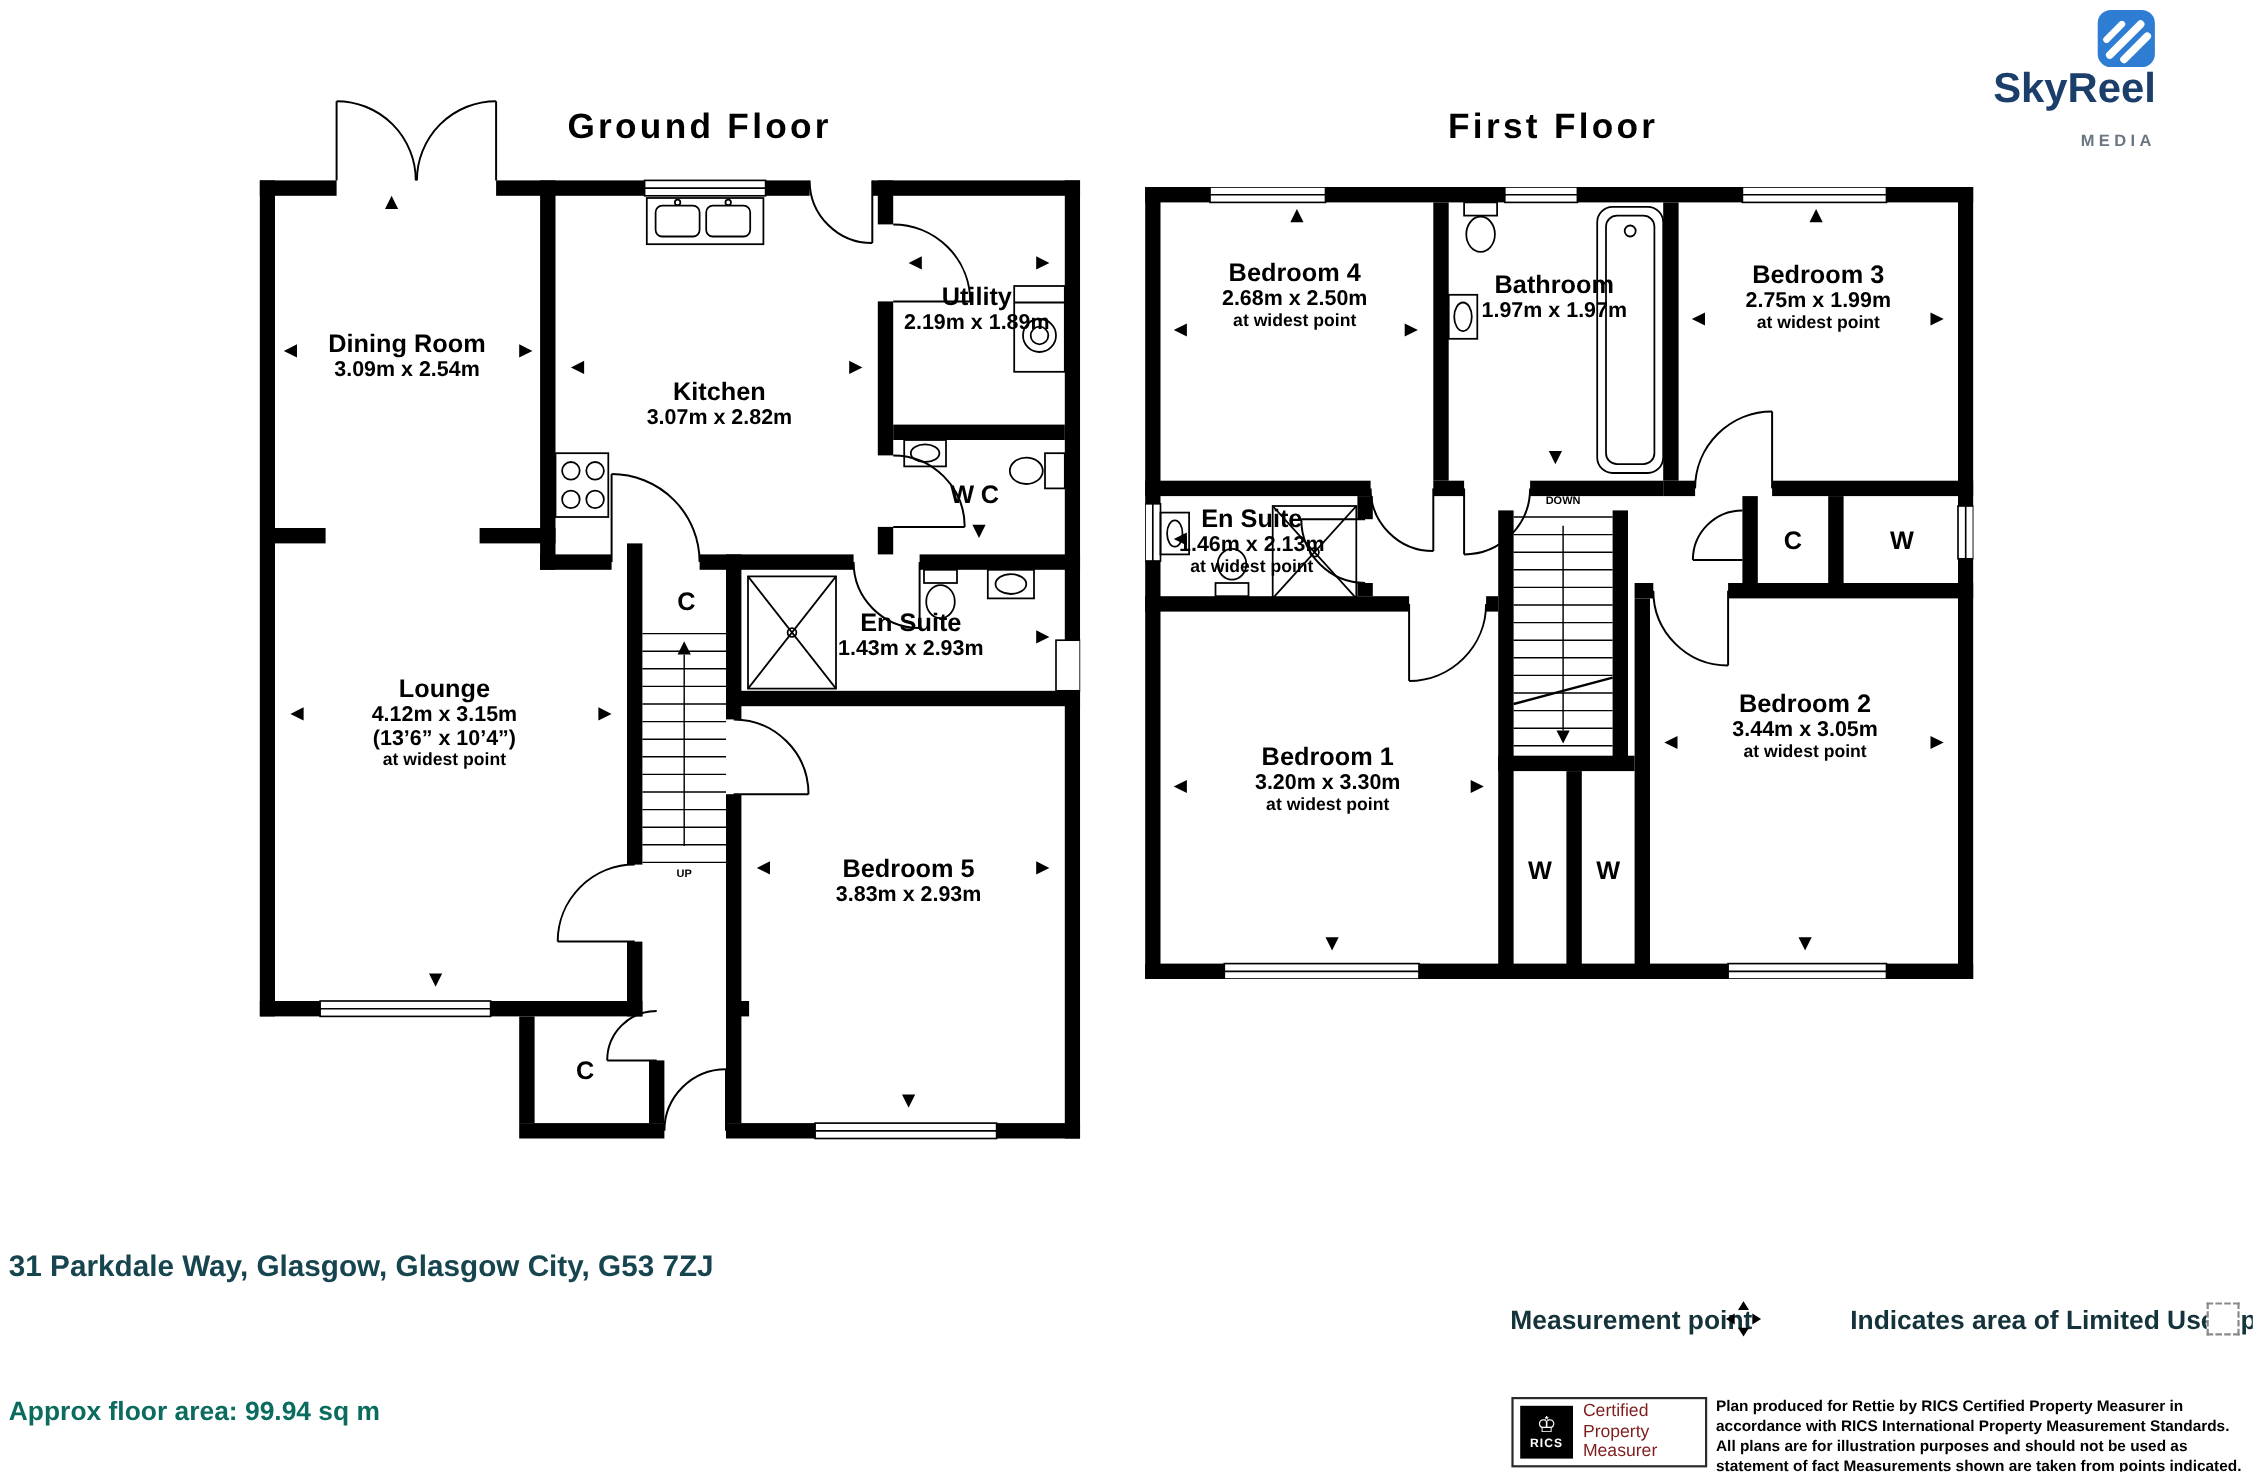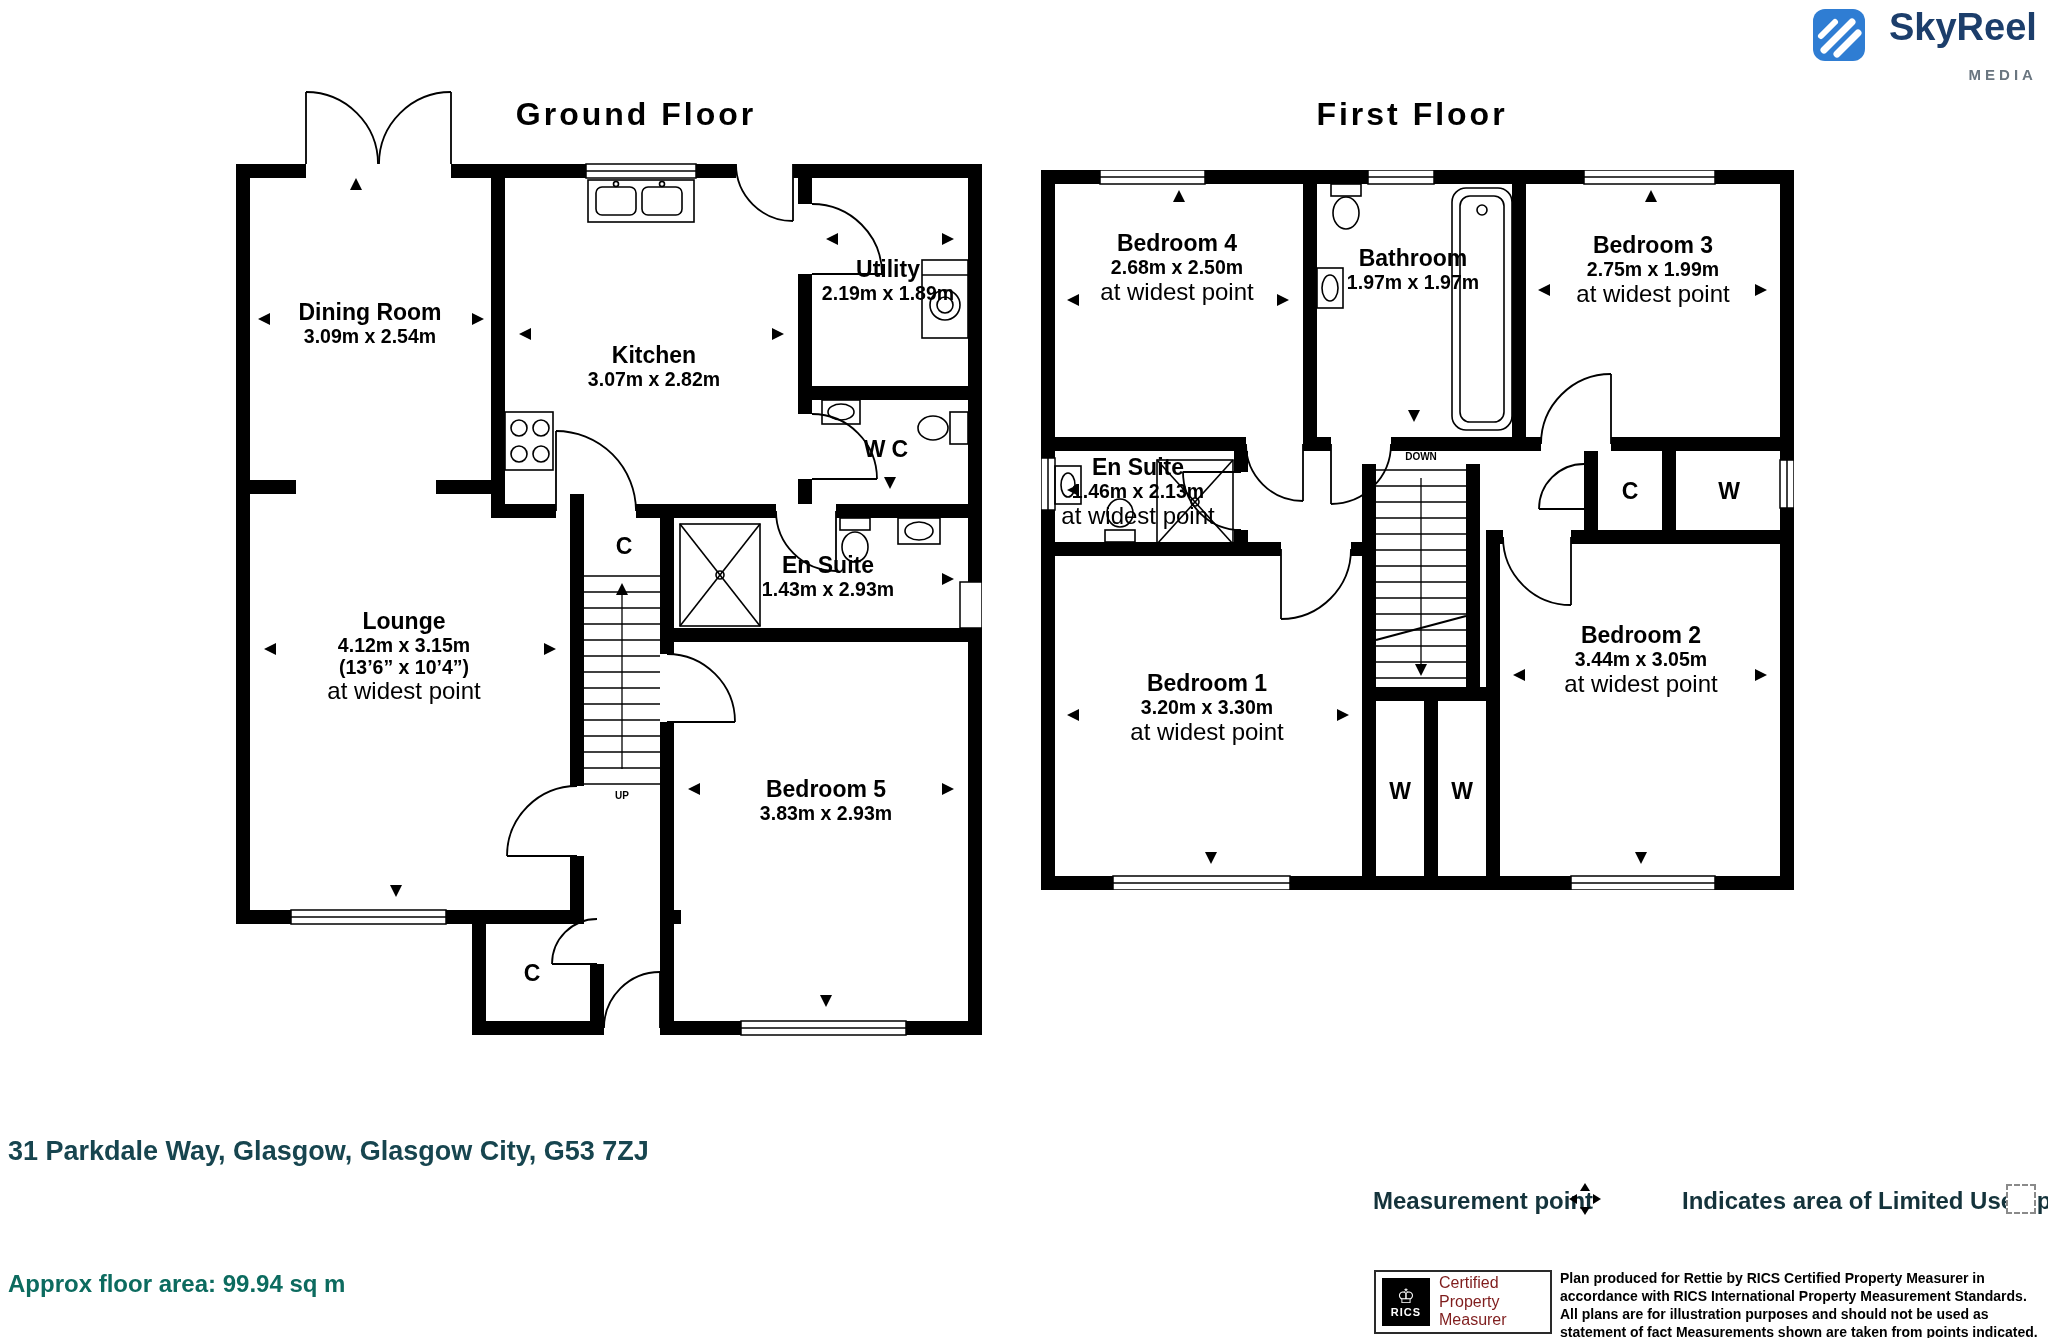--- a/index.html
+++ b/index.html
@@ -13,28 +13,28 @@
     font-size:32px; font-weight:bold; letter-spacing:3px; color:#000; white-space:nowrap;
   }
   .floor{ position:absolute; }
   .floor svg{ position:absolute; left:0; top:0; }
   .room-label{
     position:absolute; transform:translate(-50%,-50%);
     text-align:center; white-space:nowrap; line-height:1.12; z-index:5;
   }
   .room-name{ font-size:23px; font-weight:bold; }
   .room-dims{ font-size:19.5px; font-weight:bold; }
-  .room-note{ font-size:24px; font-weight:normal; }
+  .room-note{ font-size:16px; font-weight:bold; }
   .spread .room-name{ letter-spacing:6px; padding-left:6px; }
   .stair-label{
     position:absolute; transform:translate(-50%,-50%);
     font-size:10px; font-weight:bold; z-index:5;
   }
   
-  .logo{ position:absolute; left:1812px; top:8px; display:flex; gap:23px; align-items:flex-start; }
+  .logo{ position:absolute; left:1812px; top:8px; display:flex; gap:0; align-items:flex-end;flex-direction:column; }
   .logo-text{ display:flex; flex-direction:column; align-items:flex-end; }
   .logo-brand{ font-size:38px; font-weight:bold; color:#1c3e6b; line-height:1.05; }
   .logo-tag{ font-size:15px; font-weight:bold; letter-spacing:4px; color:#6a7680; margin-top:18px; }
   
   .address{ position:absolute; left:8px; top:1136px; font-size:27px; font-weight:bold; color:#17454f; }
   .legend-label{ position:absolute; font-size:24px; font-weight:bold; color:#14333b; white-space:nowrap; }
   .mp-icon{ position:absolute; left:1568px; top:1182px; }
   .lus-box{ position:absolute; left:2006px; top:1184px; width:30px; height:30px; border:2px dashed #8a8a8a; background:#fff; }
   .approx{ position:absolute; left:8px; top:1270px; font-size:24px; font-weight:bold; color:#0c6b5f; }
   .total{ position:absolute; left:8px; top:1298px; font-size:28px; font-weight:bold; color:#143b4d;margin-top:44px; }

